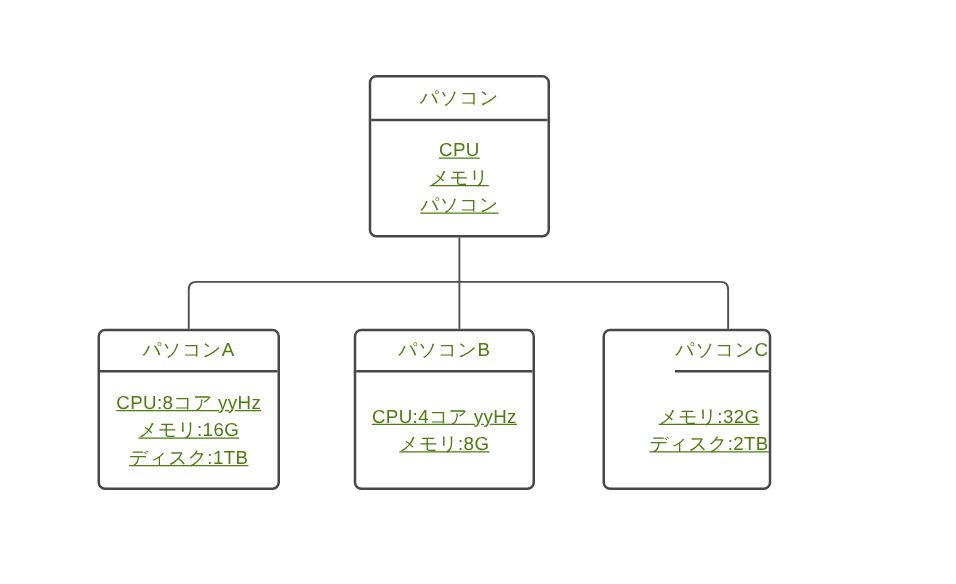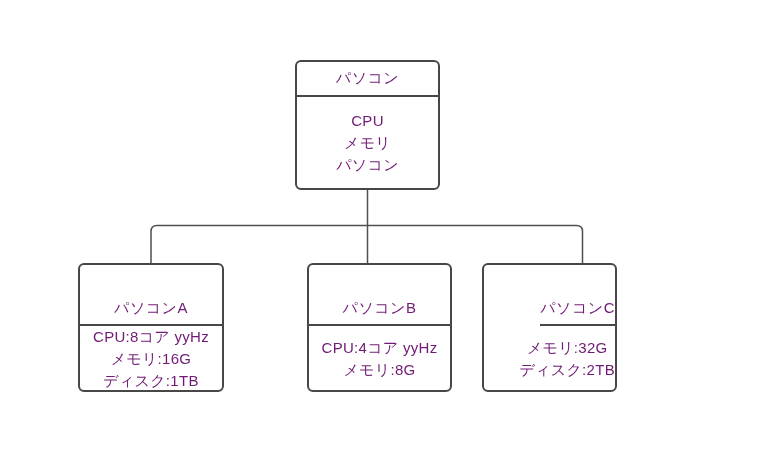--- a/index.html
+++ b/index.html
@@ -6,21 +6,21 @@
     margin: 0;
     padding: 0;
     background: #ffffff;
   }
   .canvas {
     position: relative;
     width: 765px;
     height: 467px;
     background: #ffffff;
     font-family: "Liberation Sans", "DejaVu Sans", sans-serif;
-    color: #701a75;
+    color: #4d7c0f;
     overflow: hidden;
   }
   .connector-layer {
     position: absolute;
     left: 0;
     top: 0;
     width: 765px;
     height: 467px;
   }
   .node {
@@ -44,29 +44,30 @@
   .node-body {
     flex: 1;
     display: flex;
     flex-direction: column;
     align-items: center;
     justify-content: center;
     gap: 7px;
     font-size: 15px;
     line-height: 15px;
     letter-spacing: 0.3px;
+    text-decoration: underline;
   }
   
   .node-root   { left: 295px; top: 60px;  width: 145px; height: 130px; }
   .node-root .node-header { height: 35px; }
   
   .node-child  { top: 263px; height: 129px; }
-  .node-child .node-header { height: 33px; margin-top: 28px; }
+  .node-child .node-header { height: 33px; }
   .node-a { left: 78px;  width: 146px; }
-  .node-b { left: 307px; width: 145px; }
+  .node-b { left: 283px; width: 145px; }
   .node-c { left: 482px; width: 135px; align-items: flex-end; }
 </style>
 </head>
 <body>
 
 <div class="canvas">
 
   <svg class="connector-layer" viewBox="0 0 765 467" xmlns="http://www.w3.org/2000/svg">
     <path d="M367.5 190 L367.5 263" stroke="#4f4f4f" stroke-width="1.5" fill="none"></path>
     <path d="M367.5 225.5 L157 225.5 Q151 225.5 151 231.5 L151 263" stroke="#4f4f4f" stroke-width="1.5" fill="none"></path>

